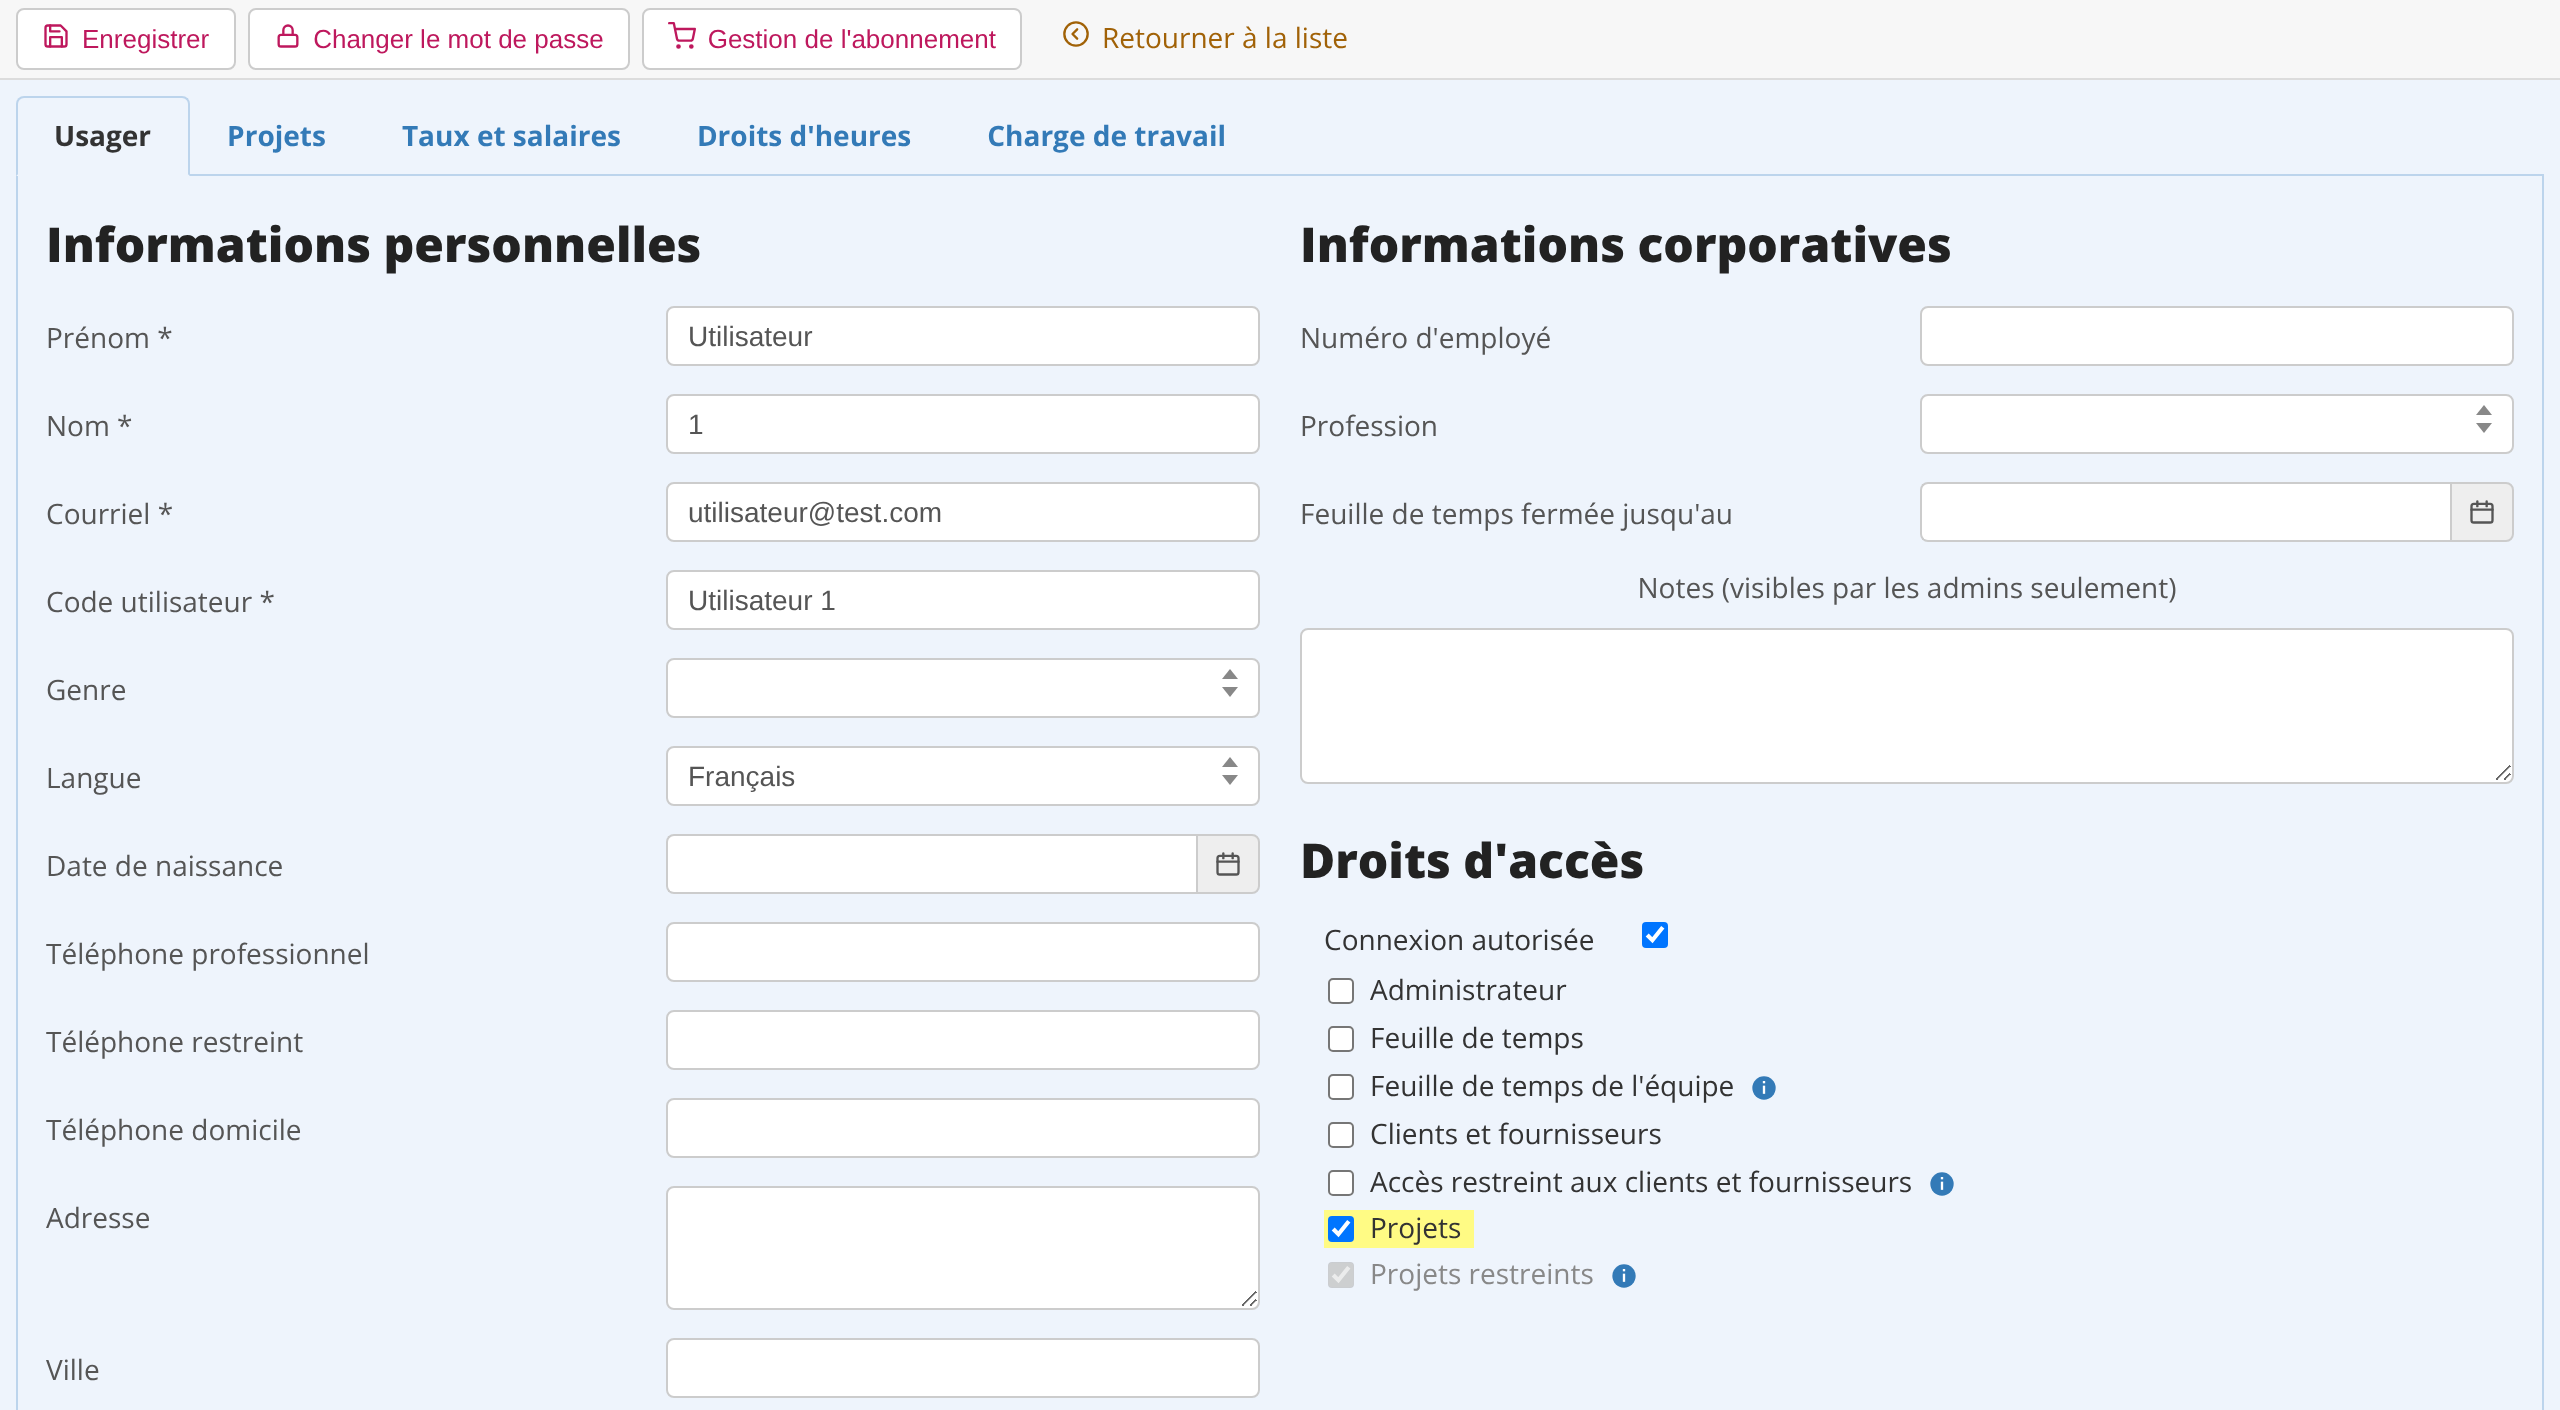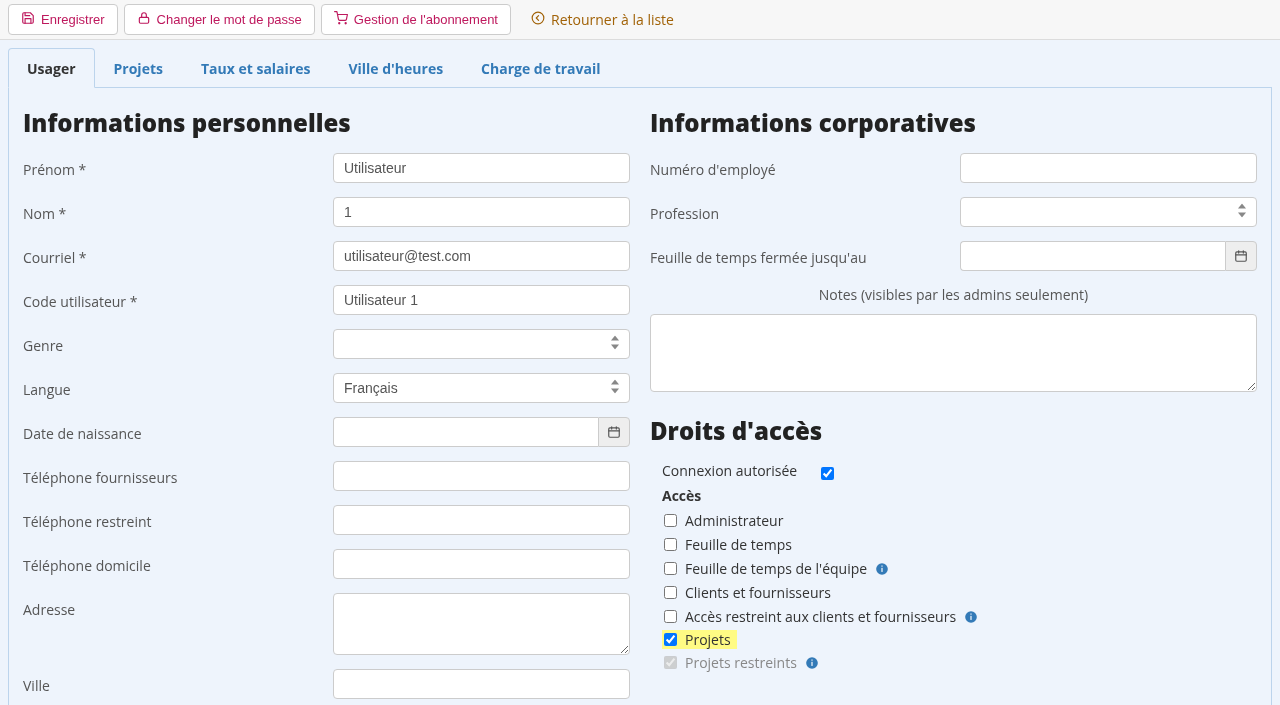--- a/index.html
+++ b/index.html
@@ -22,21 +22,21 @@
   .col-right .row label { flex:0 0 310px; }
   .row .field { flex:1 1 auto; display:flex; }
   .input, textarea, select.input { width:100%; border:1px solid #ccc; border-radius:4px; padding:6px 10px; font-size:14px; color:#555; background:#fff; }
   textarea { resize:both; }
   .input-group { display:flex; width:100%; }
   .input-group .input { border-top-right-radius:0; border-bottom-right-radius:0; border-right:none; }
   .addon { border:1px solid #ccc; background:#eee; border-radius:0 4px 4px 0; display:flex; align-items:center; justify-content:center; width:36px; color:#555; }
   .select-wrap { position:relative; width:100%; }
   .select-wrap .input { padding-right:28px; }
   .select-caret { position:absolute; right:10px; top:50%; transform:translateY(-50%); color:#888; pointer-events:none; }
-  .inline-check { display:flex; align-items:flex-end; gap:24px; margin-bottom:4px; }
+  .inline-check { display:flex; align-items:flex-start; gap:24px; margin-bottom:4px; }
   .sub-head { font-weight:700; margin:6px 0 4px 0; }
   .check-list { list-style:none; padding:0; margin:0; }
   .check-list li { display:flex; align-items:center; gap:8px; padding:2px 0 3px 2px; font-size:14px; }
   .check-list li.hl { background:#fffb84; display:inline-flex; padding:0 6px 0 2px; margin:1px 0 2px 0; }
   .info-icon { color:#337ab7; display:inline-flex; }
   input[type="checkbox"] { width:13px; height:13px; margin:0; }
   .svg-stroke { stroke:currentColor; stroke-width:2; fill:none; stroke-linecap:round; stroke-linejoin:round; }
 </style>
 </head>
 <body>
@@ -81,21 +81,21 @@
     <span>Retourner à la liste</span>
   </a>
 </div>
 
 <div class="content">
 
   <div class="tabs">
     <div class="tab active">Usager</div>
     <div class="tab">Projets</div>
     <div class="tab">Taux et salaires</div>
-    <div class="tab">Ville d'heures</div>
+    <div class="tab">Droits d'heures</div>
     <div class="tab">Charge de travail</div>
   </div>
 
   <div class="panel">
 
     <div class="col">
       <h3 class="section">Informations personnelles</h3>
 
       <div class="row">
         <label>Prénom *</label>
@@ -159,21 +159,21 @@
                   <rect x="3" y="5" width="18" height="16" rx="2"></rect>
                   <line x1="3" y1="10" x2="21" y2="10"></line>
                   <line x1="8" y1="3" x2="8" y2="7"></line>
                   <line x1="16" y1="3" x2="16" y2="7"></line>
                 </svg>
             </span>
           </div>
         </div>
       </div>
       <div class="row">
-        <label>Téléphone fournisseurs</label>
+        <label>Téléphone professionnel</label>
         <div class="field">
             <input class="input" style="">
           </div>
       </div>
       <div class="row">
         <label>Téléphone restreint</label>
         <div class="field">
             <input class="input" style="">
           </div>
       </div>
@@ -241,21 +241,20 @@
         <textarea class="input" rows="4" style=""></textarea>
       </div>
 
       <h3 class="section mt">Droits d'accès</h3>
 
       <div class="inline-check" style="margin-left:12px;">
         <span>Connexion autorisée</span>
         <input type="checkbox" id="login-allowed-cb" checked="" style="">
       </div>
 
-      <div class="sub-head" style="margin-left:12px;">Accès</div>
       <ul class="check-list" id="access-list" style="margin-left:12px;"><li>
             <input type="checkbox" style="">
             <span>Administrateur</span>
           </li><li>
             <input type="checkbox" style="">
             <span>Feuille de temps</span>
           </li><li>
             <input type="checkbox" style="">
             <span>Feuille de temps de l'équipe</span>
             <span class="info-icon">

